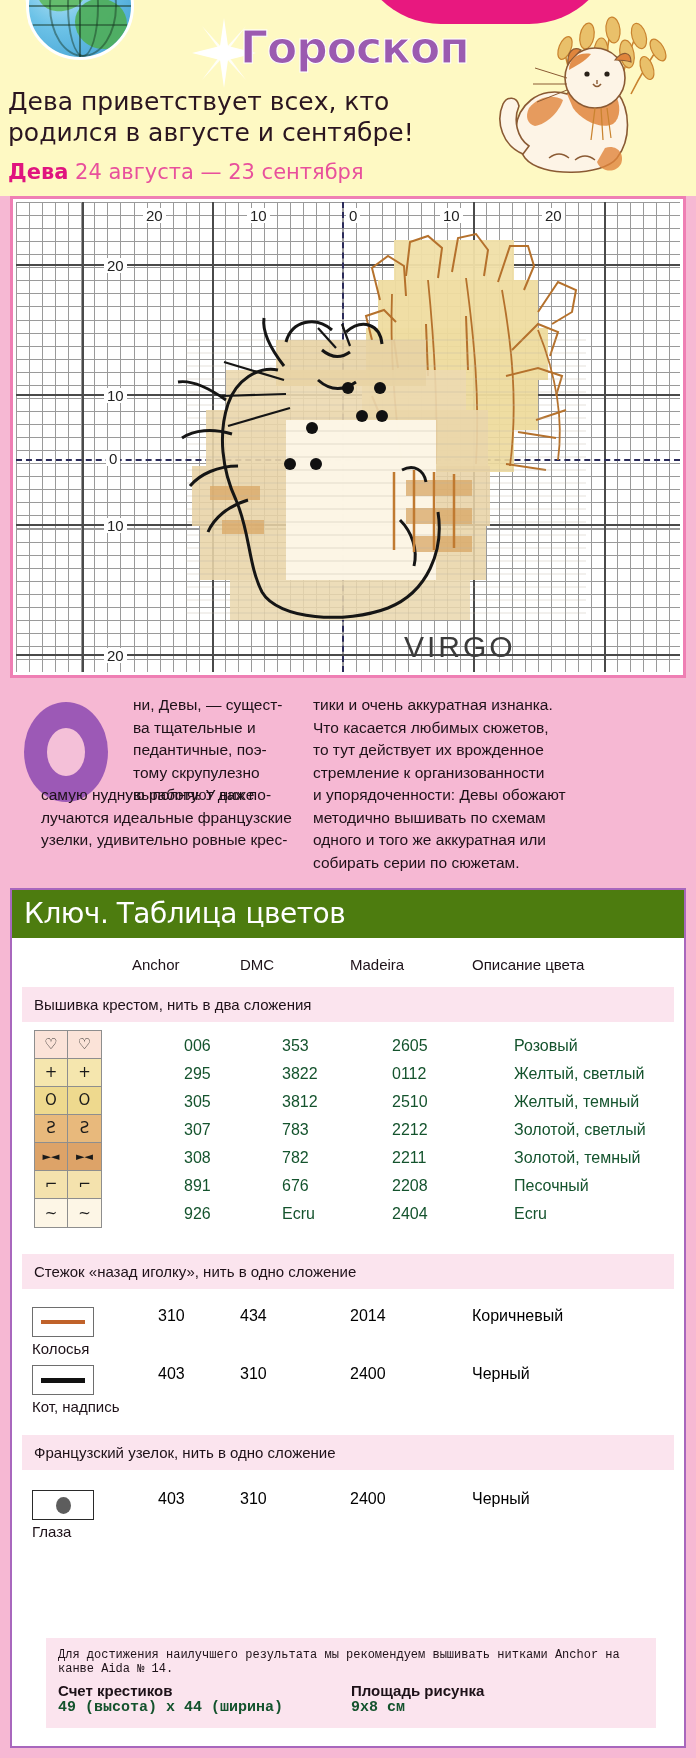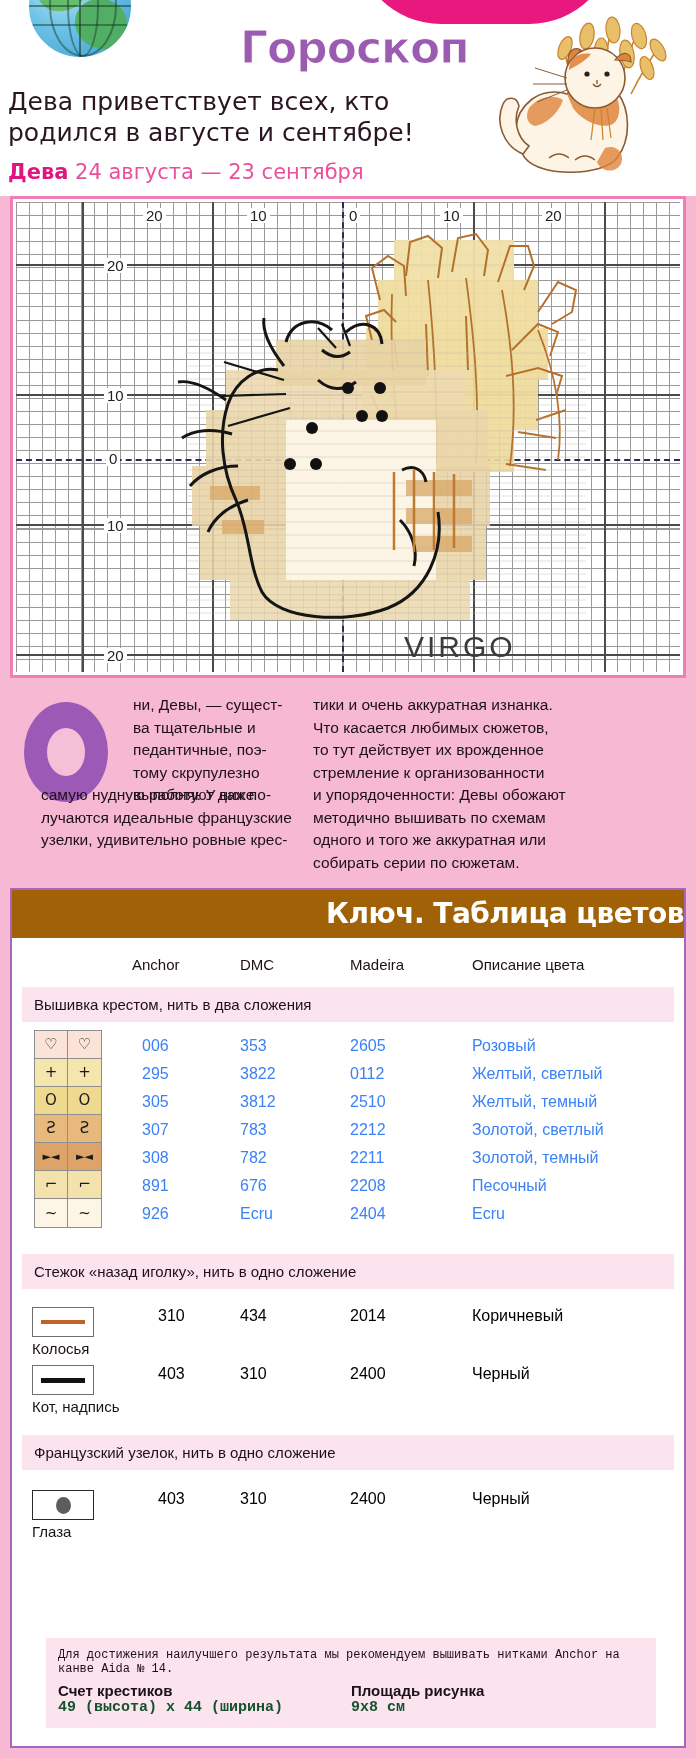--- a/index.html
+++ b/index.html
@@ -11,21 +11,21 @@
     background: #f6b8d3;
     font-family: "Liberation Sans", sans-serif;
     overflow: hidden;
   }
 
   
   .header {
     position: relative;
     width: 696px;
     height: 196px;
-    background: #ffffff;
+    background: #fef9c3;
     overflow: hidden;
   }
   .hdr-magenta-blob {
     position: absolute;
     left: 355px; top: -62px;
     width: 260px; height: 86px;
     background: #e8187f;
     border-radius: 0 0 130px 130px;
   }
   .globe-wrap {
@@ -222,29 +222,28 @@
   
   .key-card {
     position: absolute;
     left: 10px; top: 888px;
     width: 676px; height: 860px;
     background: #ffffff;
     border: 2px solid #a867bd;
   }
   .key-title {
     height: 48px;
-    background: #a16207;
+    background: #4d7c0f;
     color: #ffffff;
     font-family: "DejaVu Sans", sans-serif;
-    font-weight: bold;
+    font-weight: normal;
     font-size: 28px;
     line-height: 48px;
     padding-left: 12px;
     letter-spacing: -0.5px;
-    text-align: right;
   }
   .key-head {
     display: flex;
     padding: 18px 0 8px 0;
     font-family: "Liberation Sans", sans-serif;
     font-size: 15px;
     color: #1d1118;
   }
   .ch-sym { width: 120px; }
   .ch-anchor { width: 108px; }
@@ -261,21 +260,22 @@
     padding: 9px 0 9px 12px;
   }
 
   .rows { position: relative; padding: 10px 0 4px 0; }
   .row {
     display: flex;
     align-items: center;
     height: 28px;
     font-family: "Liberation Sans", sans-serif;
     font-size: 16px;
-    color: #3b82f6;
+    color: #14532d;
+    padding-left: 42px;
   }
   .row .c-sym { width: 120px; }
   .row .c-anchor { width: 108px; padding-left: 10px;}
   .row .c-dmc { width: 110px; }
   .row .c-mad { width: 122px; }
   .row .c-desc { flex: 1; }
 
   
   .sym-stack {
     position: absolute;

